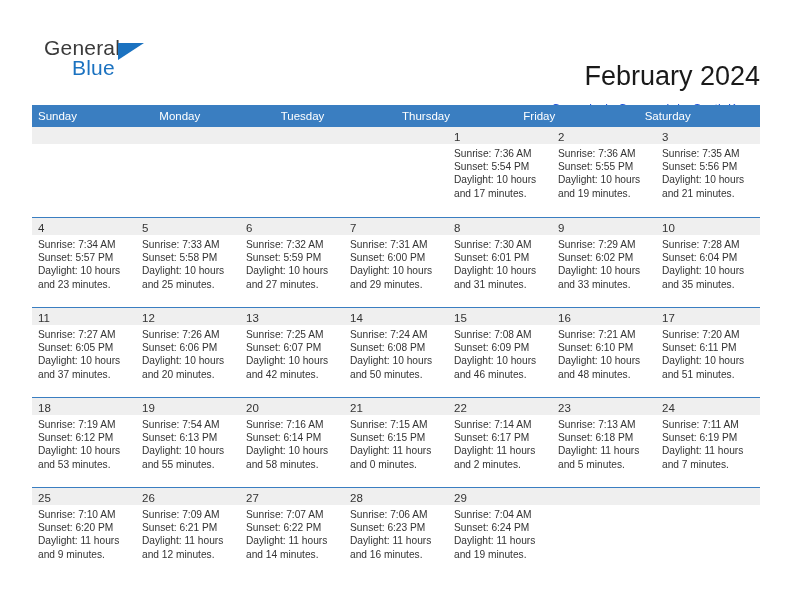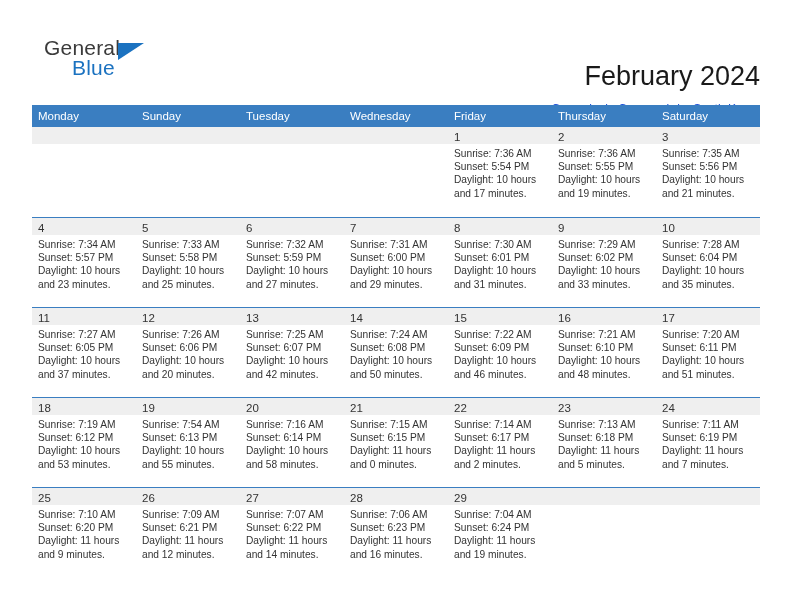--- a/index.html
+++ b/index.html
@@ -160,26 +160,25 @@
     <div class="title-block">
       <div class="month-title">February 2024</div>
       <div class="location">Gwangjeok, Gyeonggi-do, South Korea</div>
     </div>
 
   </div>
 
   <div class="calendar">
 
     <div class="weekday-row">
+      <div class="weekday">Sunday</div>
       <div class="weekday">Monday</div>
-      <div class="weekday">Sunday</div>
       <div class="weekday">Tuesday</div>
-      <div class="weekday">Wednesday</div>
+      <div class="weekday">Thursday</div>
       <div class="weekday">Friday</div>
-      <div class="weekday">Thursday</div>
       <div class="weekday">Saturday</div>
     </div>
 
     <div class="week-row first">
       <div class="day-cell empty">
         <div class="day-band"><span class="day-num"></span></div>
 
       </div>
       <div class="day-cell empty">
         <div class="day-band"><span class="day-num"></span></div>
@@ -321,21 +320,21 @@
         <div class="day-info">
           <div>Sunrise: 7:24 AM</div>
           <div>Sunset: 6:08 PM</div>
           <div>Daylight: 10 hours</div>
           <div>and 50 minutes.</div>
         </div>
       </div>
       <div class="day-cell">
         <div class="day-band"><span class="day-num">15</span></div>
         <div class="day-info">
-          <div>Sunrise: 7:22 AM</div>
+          <div>Sunrise: 7:08 AM</div>
           <div>Sunset: 6:09 PM</div>
           <div>Daylight: 10 hours</div>
           <div>and 46 minutes.</div>
         </div>
       </div>
       <div class="day-cell">
         <div class="day-band"><span class="day-num">16</span></div>
         <div class="day-info">
           <div>Sunrise: 7:21 AM</div>
           <div>Sunset: 6:10 PM</div>

